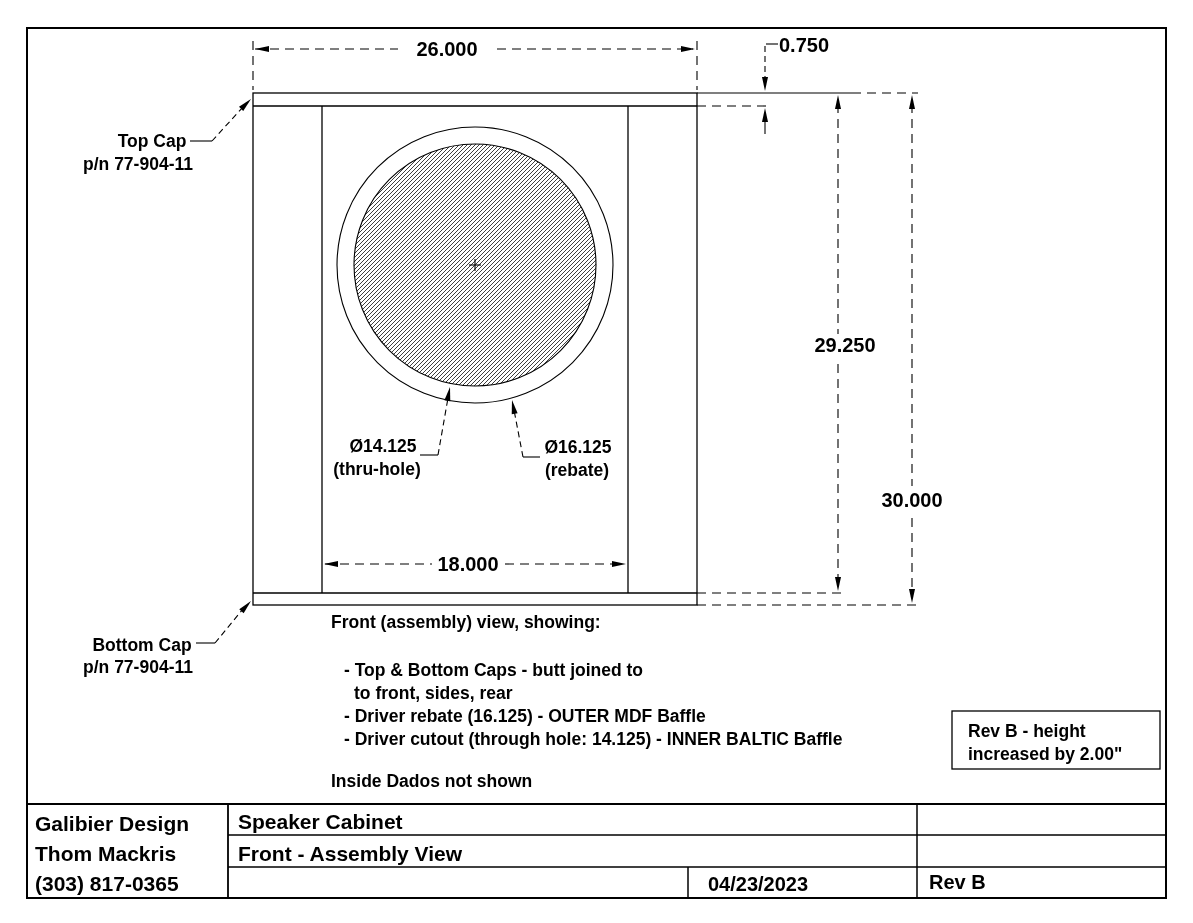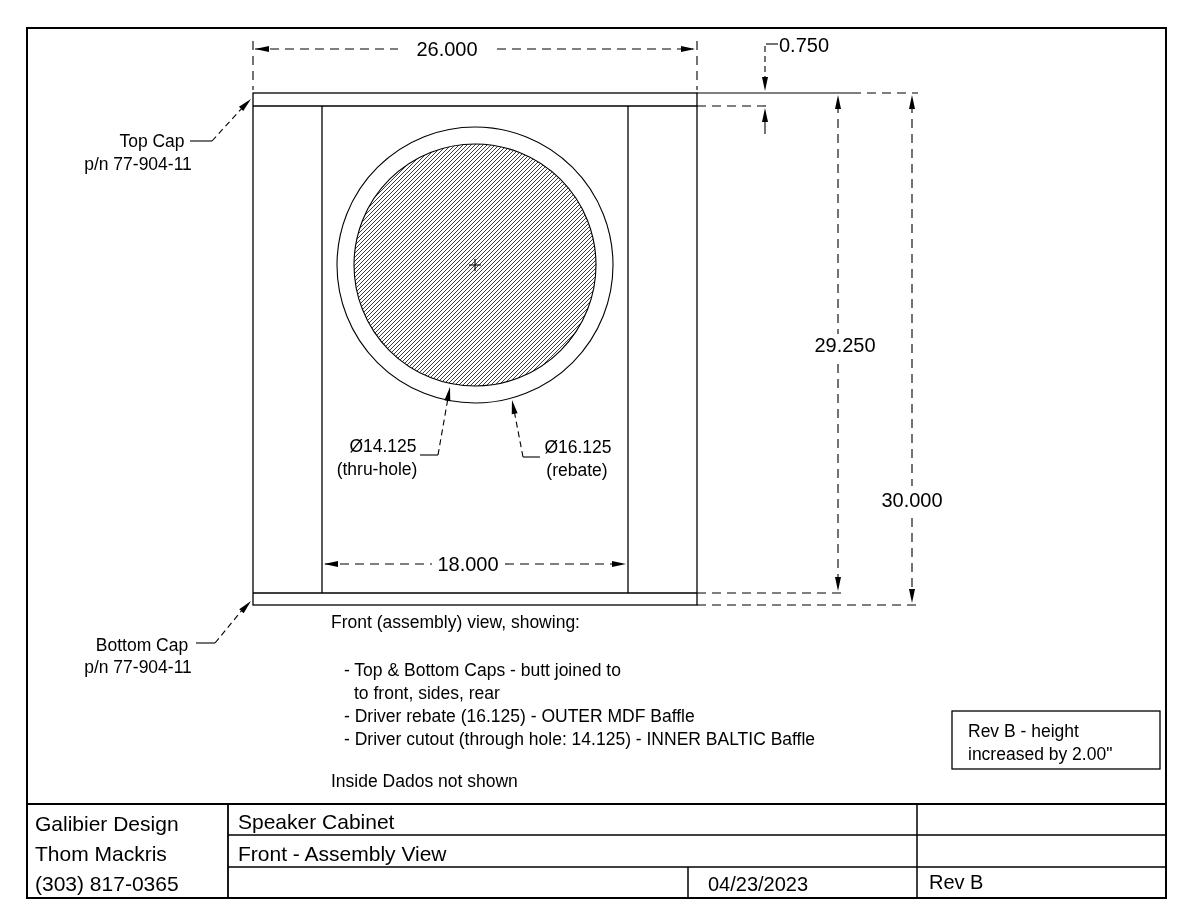--- a/index.html
+++ b/index.html
@@ -1,16 +1,16 @@
 <!DOCTYPE html>
 <html><head>
 <meta charset="utf-8">
 <style>
   html,body{margin:0;padding:0;background:#ffffff;}
-  .sheet{position:relative;width:1193px;height:923px;background:#ffffff;overflow:hidden;}
+  .sheet{position:relative;width:1193px;height:923px;background:#ffffff;overflow:hidden;font-weight:bold;}
   svg{position:absolute;left:0;top:0;}
   svg text{font-family:"Liberation Sans",sans-serif;fill:#000;}
   .t-dim{font-size:20px;}
   .t-note{font-size:17.5px;}
   .t-label{font-size:17.5px;}
   .t-tb-big{font-size:21px;}
   .t-tb{font-size:20px;}
   .mid{text-anchor:middle;}
   .ln{stroke:#000;stroke-width:1.3;fill:none;}
   .ln-thin{stroke:#000;stroke-width:1.1;fill:none;}

